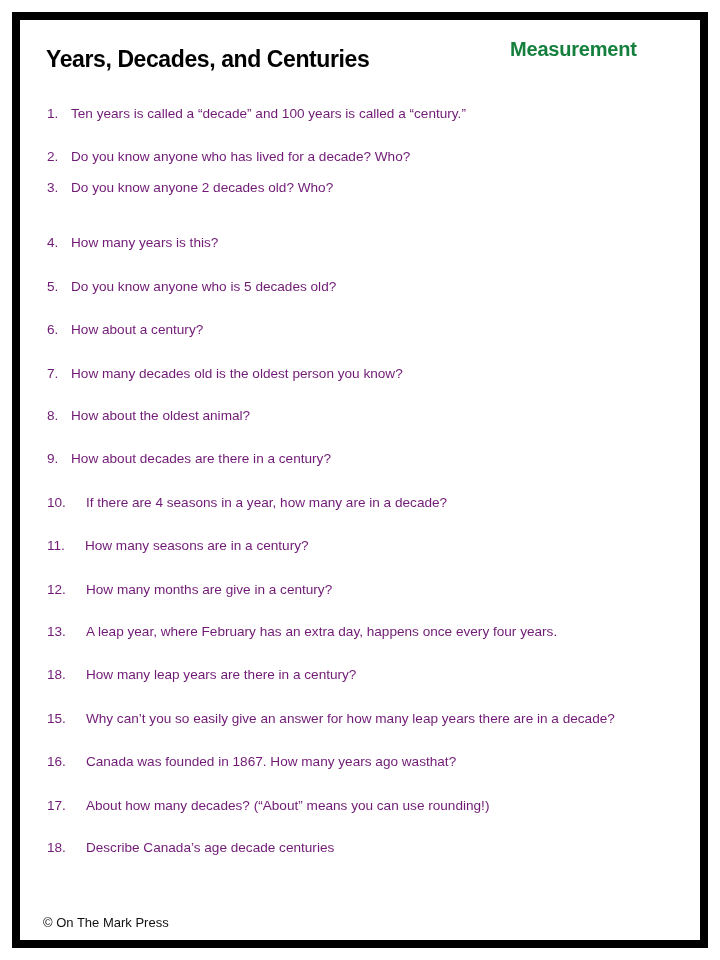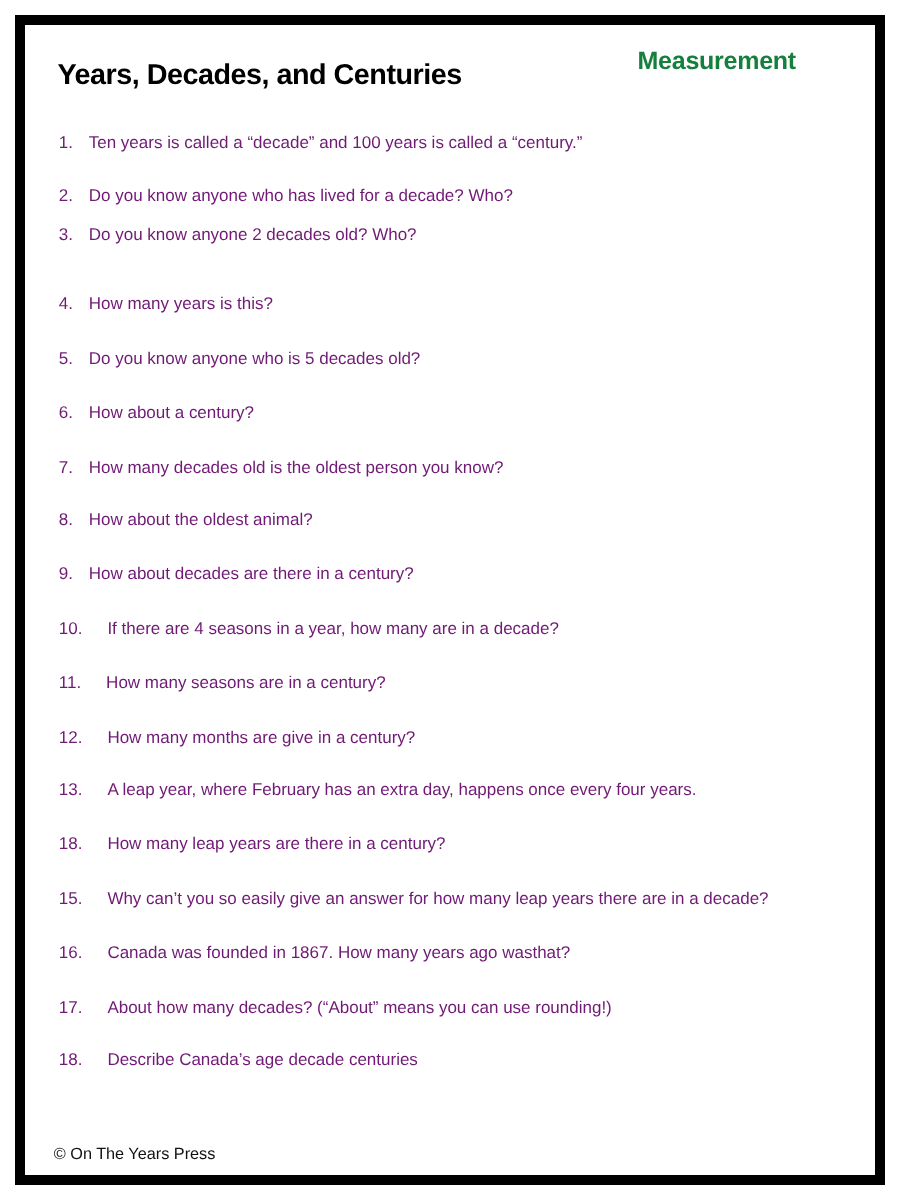--- a/index.html
+++ b/index.html
@@ -73,13 +73,13 @@
 <div class="q double" style="top:754px;">
   <span class="num">16.</span><span>Canada was founded in 1867. How many years ago wasthat?</span>
 </div>
 <div class="q double" style="top:798px;">
   <span class="num">17.</span><span>About how many decades? (“About” means you can use rounding!)</span>
 </div>
 <div class="q double" style="top:840px;">
   <span class="num">18.</span><span>Describe Canada’s age decade centuries</span>
 </div>
 
-<div class="footer">© On The Years Press</div>
+<div class="footer">© On The Mark Press</div>
 
 </body></html>

